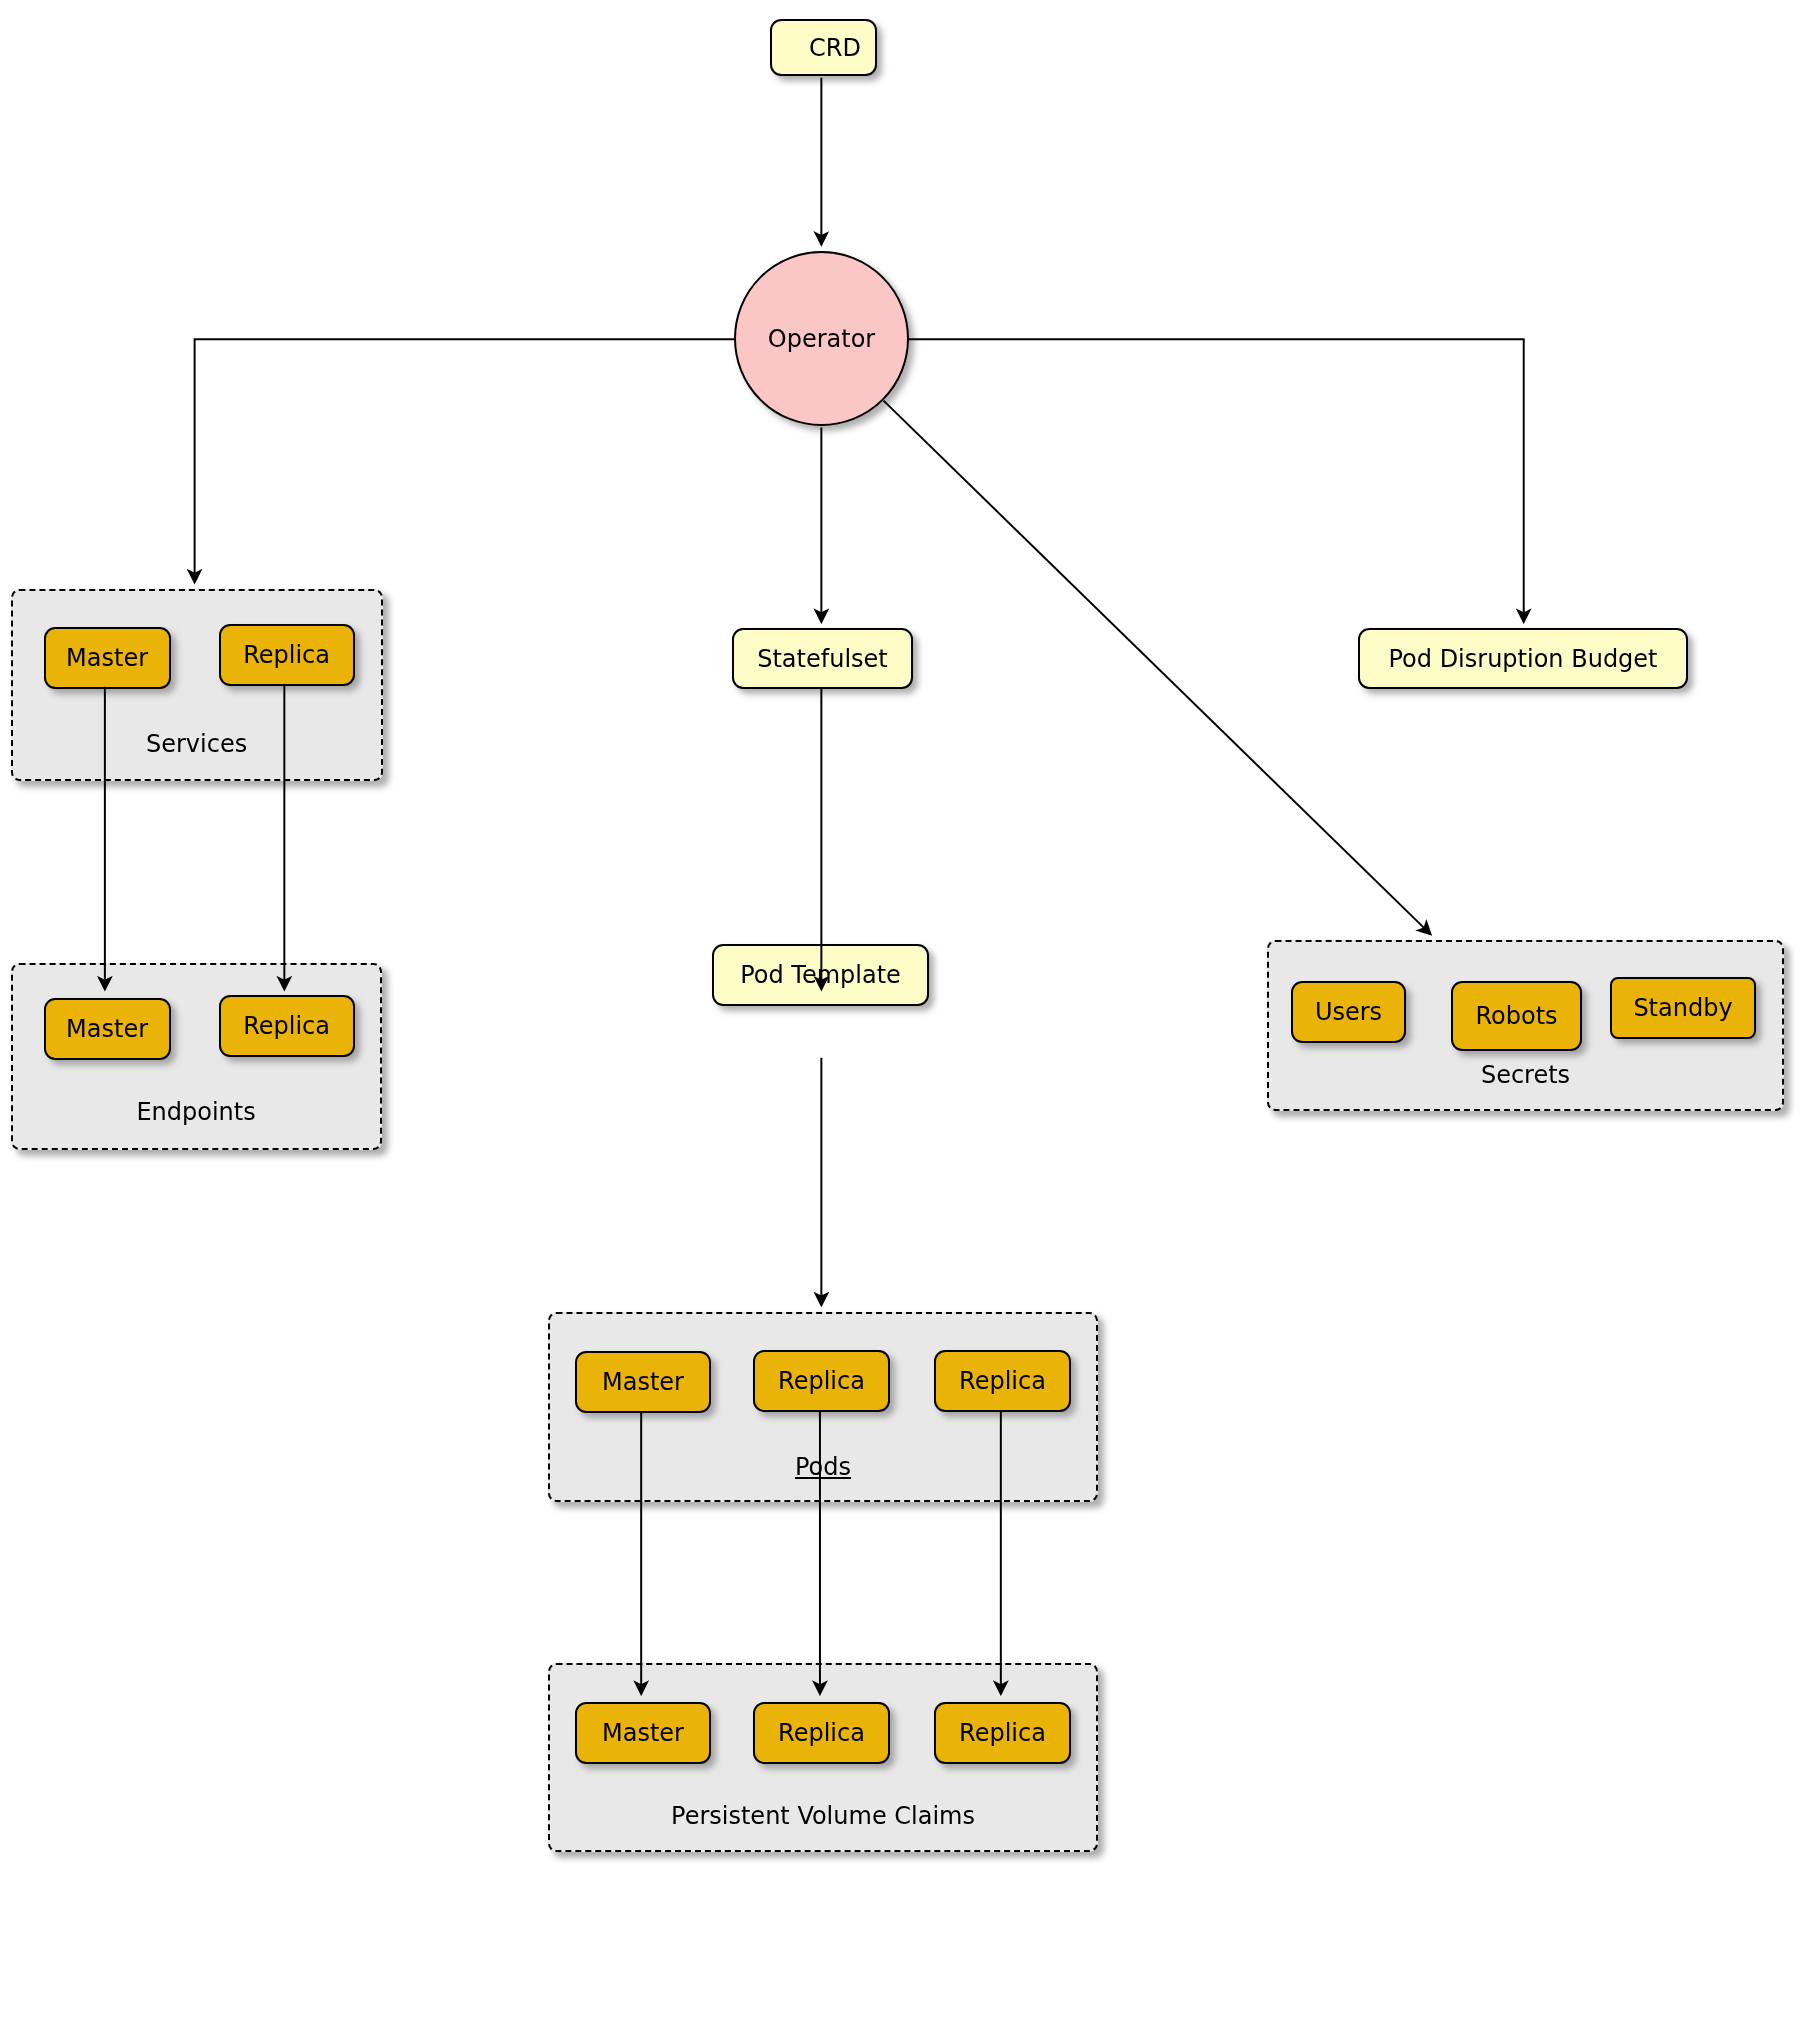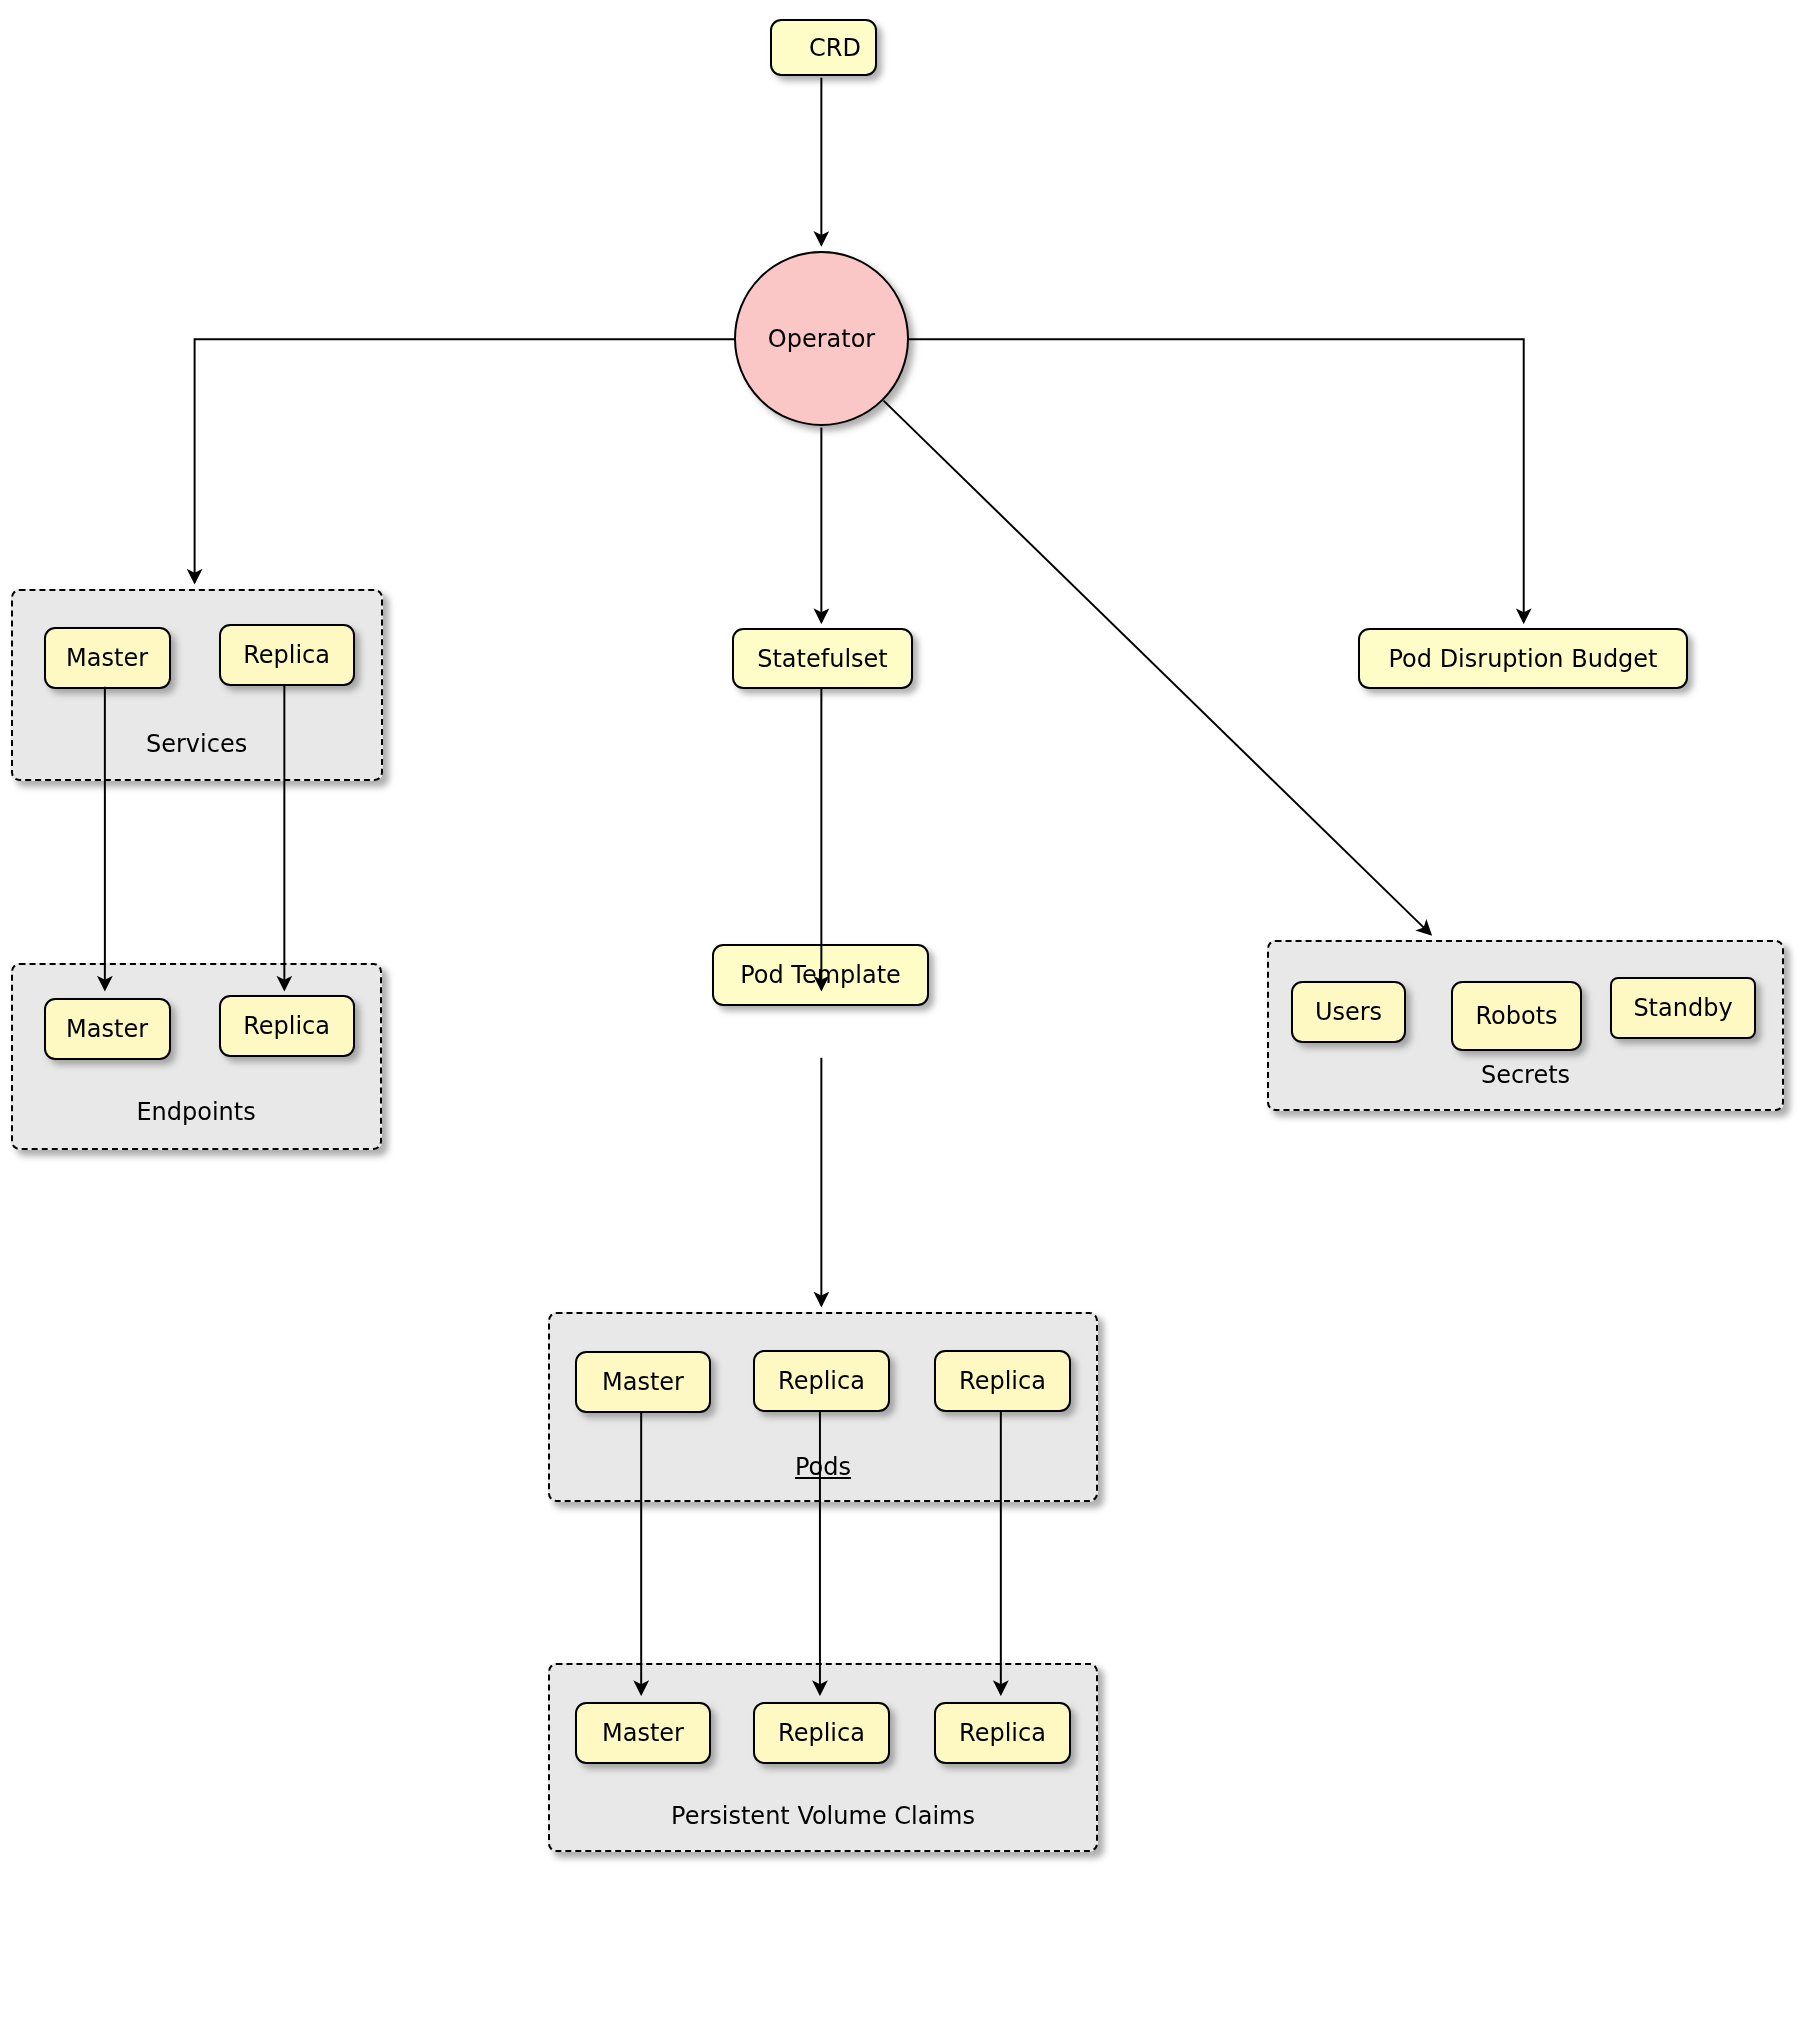--- a/index.html
+++ b/index.html
@@ -27,21 +27,21 @@
     border: 2.1px solid #000;
     border-radius: 11.3px;
     font-size: 24px;
     line-height: 1;
     box-sizing: border-box;
     box-shadow: 5px 5px 6.4px rgba(110,110,110,0.55);
     white-space: nowrap;
     z-index: 2;
   }
   .yellow { background: #FEFDC8; }
-  .purple { background: #fef9c3; }
+  .purple { background: #eab308; }
   .circle {
     border-radius: 50%;
     background: #FBC6C6;
   }
   .group {
     position: absolute;
     background: #E8E8E8;
     border: 2.1px dashed #000;
     border-radius: 8.5px;
     box-sizing: border-box;

